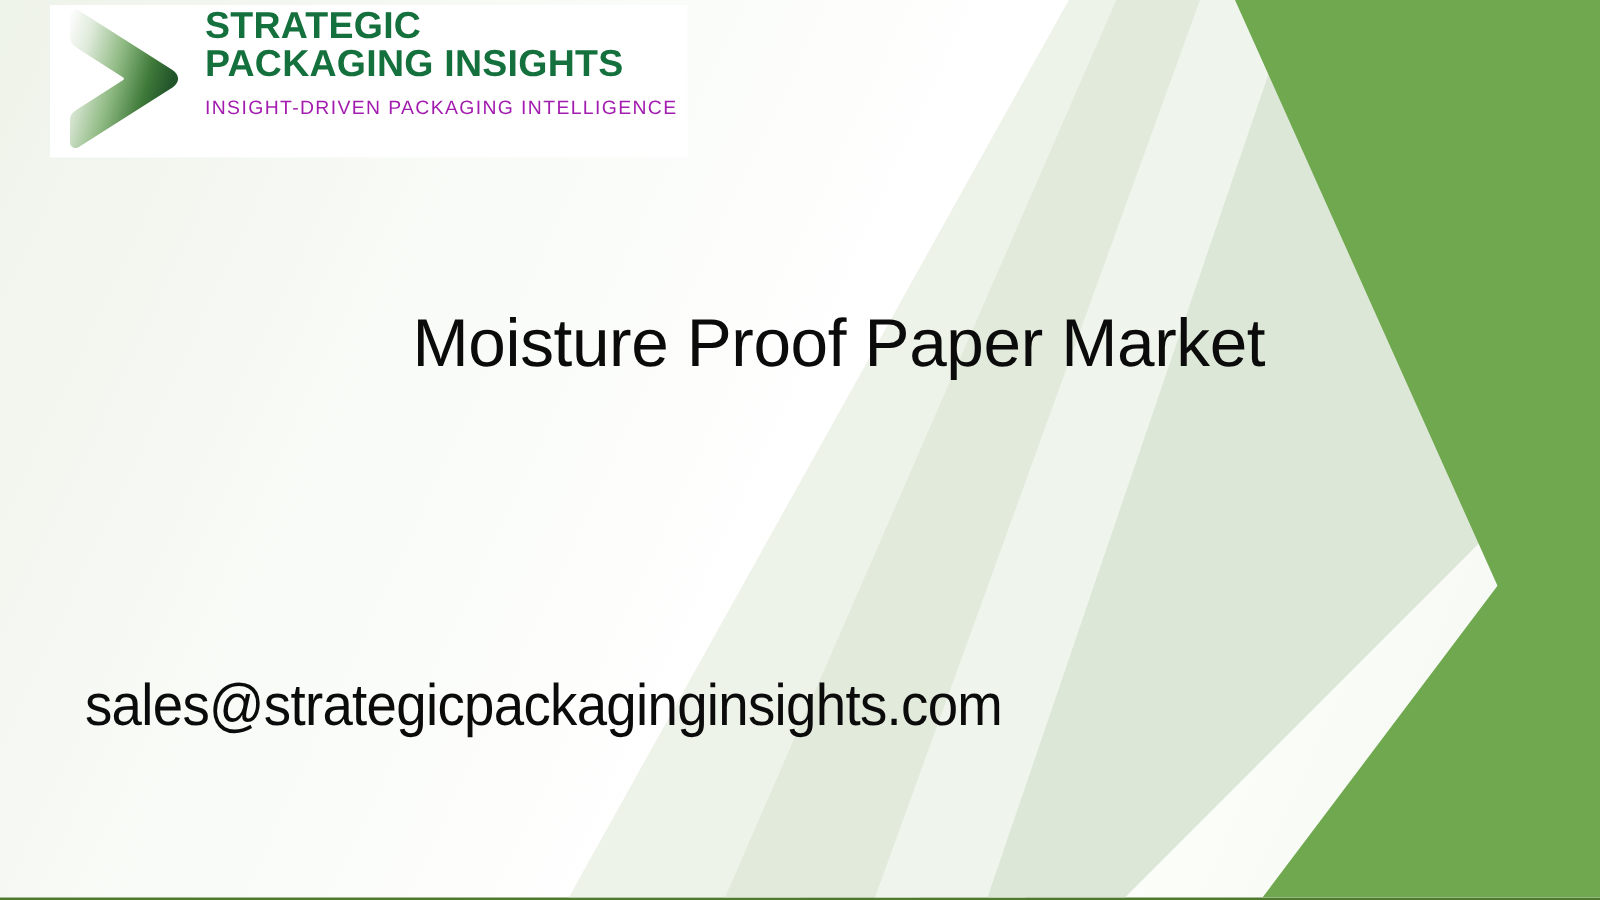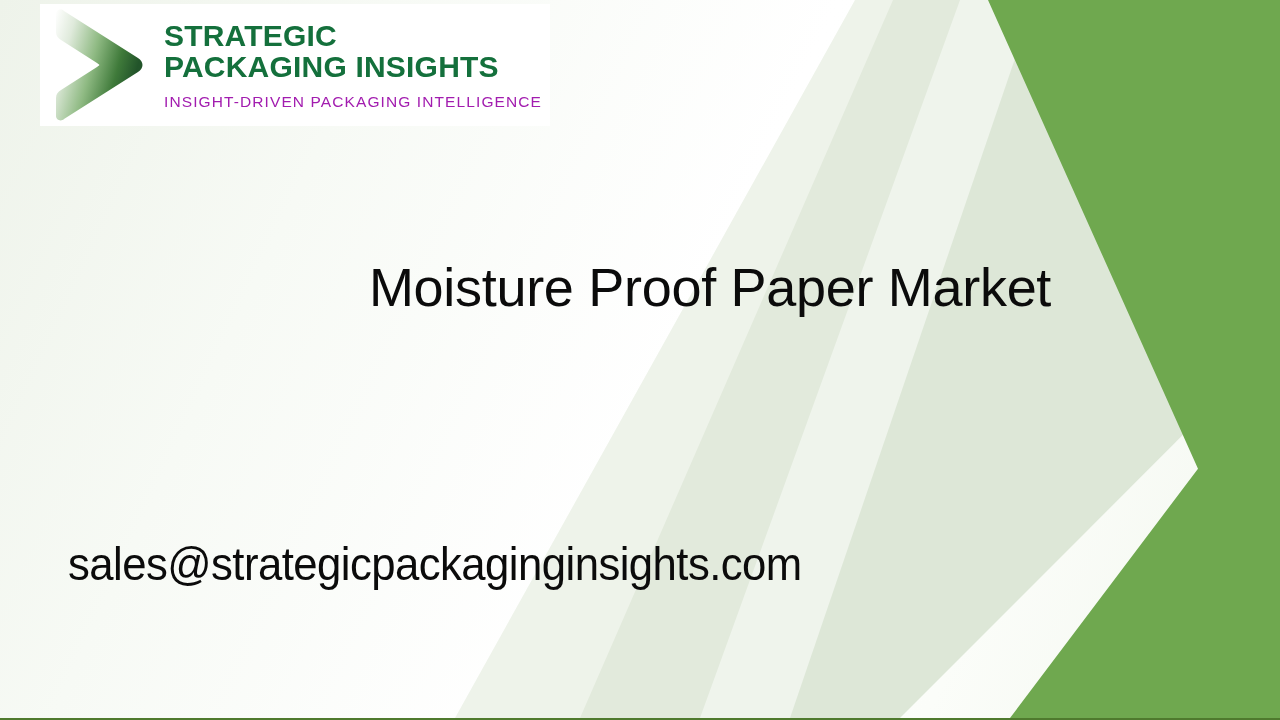--- a/index.html
+++ b/index.html
@@ -34,21 +34,20 @@
 
   
   .logo-box {
     position: absolute;
     left: 40px;
     top: 4px;
     width: 510px;
     height: 122px;
     background: #ffffff;
     display: flex;
-    align-items: center;
     overflow: hidden;
   }
   .logo-mark {
     width: 118px;
     height: 118px;
     flex: 0 0 118px;
     position: relative;
   }
   .logo-mark svg { display: block; }
 
@@ -73,23 +72,22 @@
     font-weight: normal;
     color: #a21caf;
     letter-spacing: 1.1px;
     white-space: nowrap;
   }
 
   
   .title {
     position: absolute;
     left: 330px;
-    top: 260px;
+    top: 248px;
     width: 760px;
-    text-align: center;
     font-family: "Liberation Sans", sans-serif;
     font-size: 54px;
     font-weight: normal;
     line-height: 1.0;
     color: #0b0b0b;
     letter-spacing: -0.3px;
   }
 
   
   .email {

